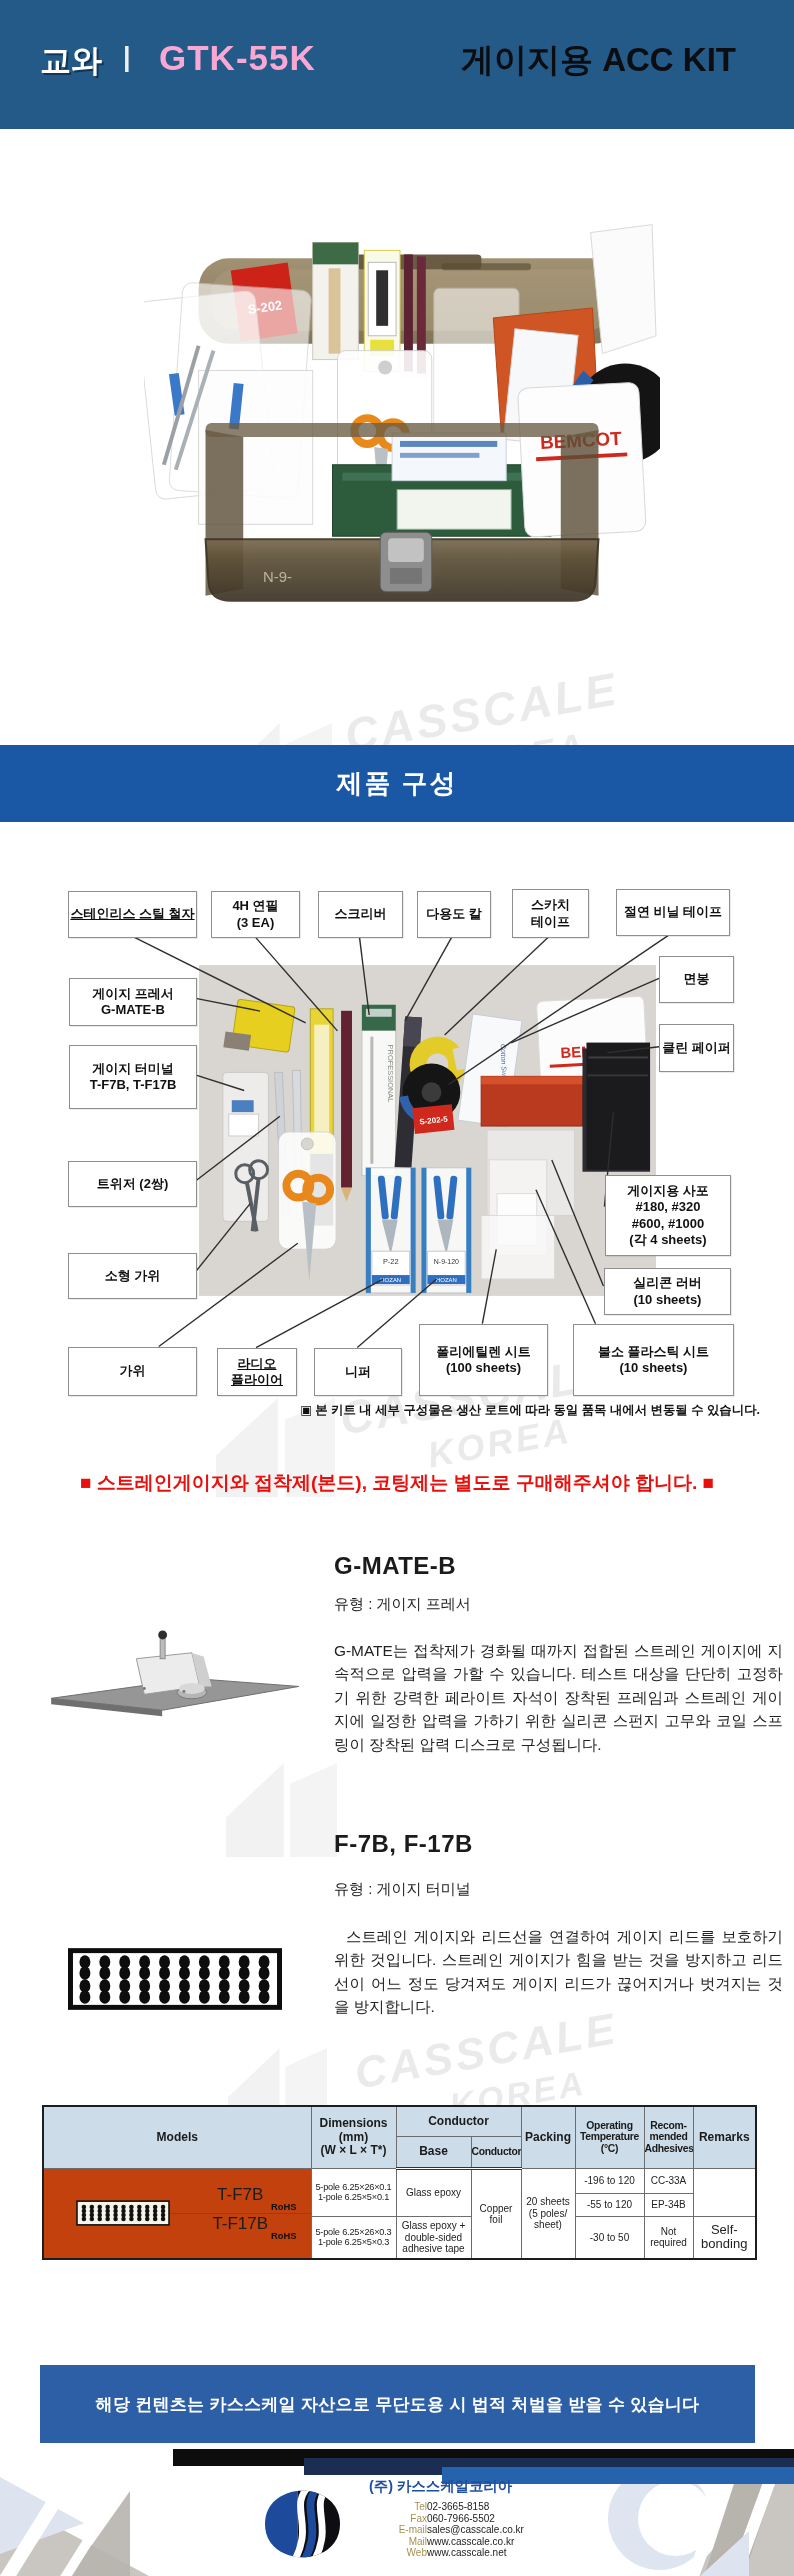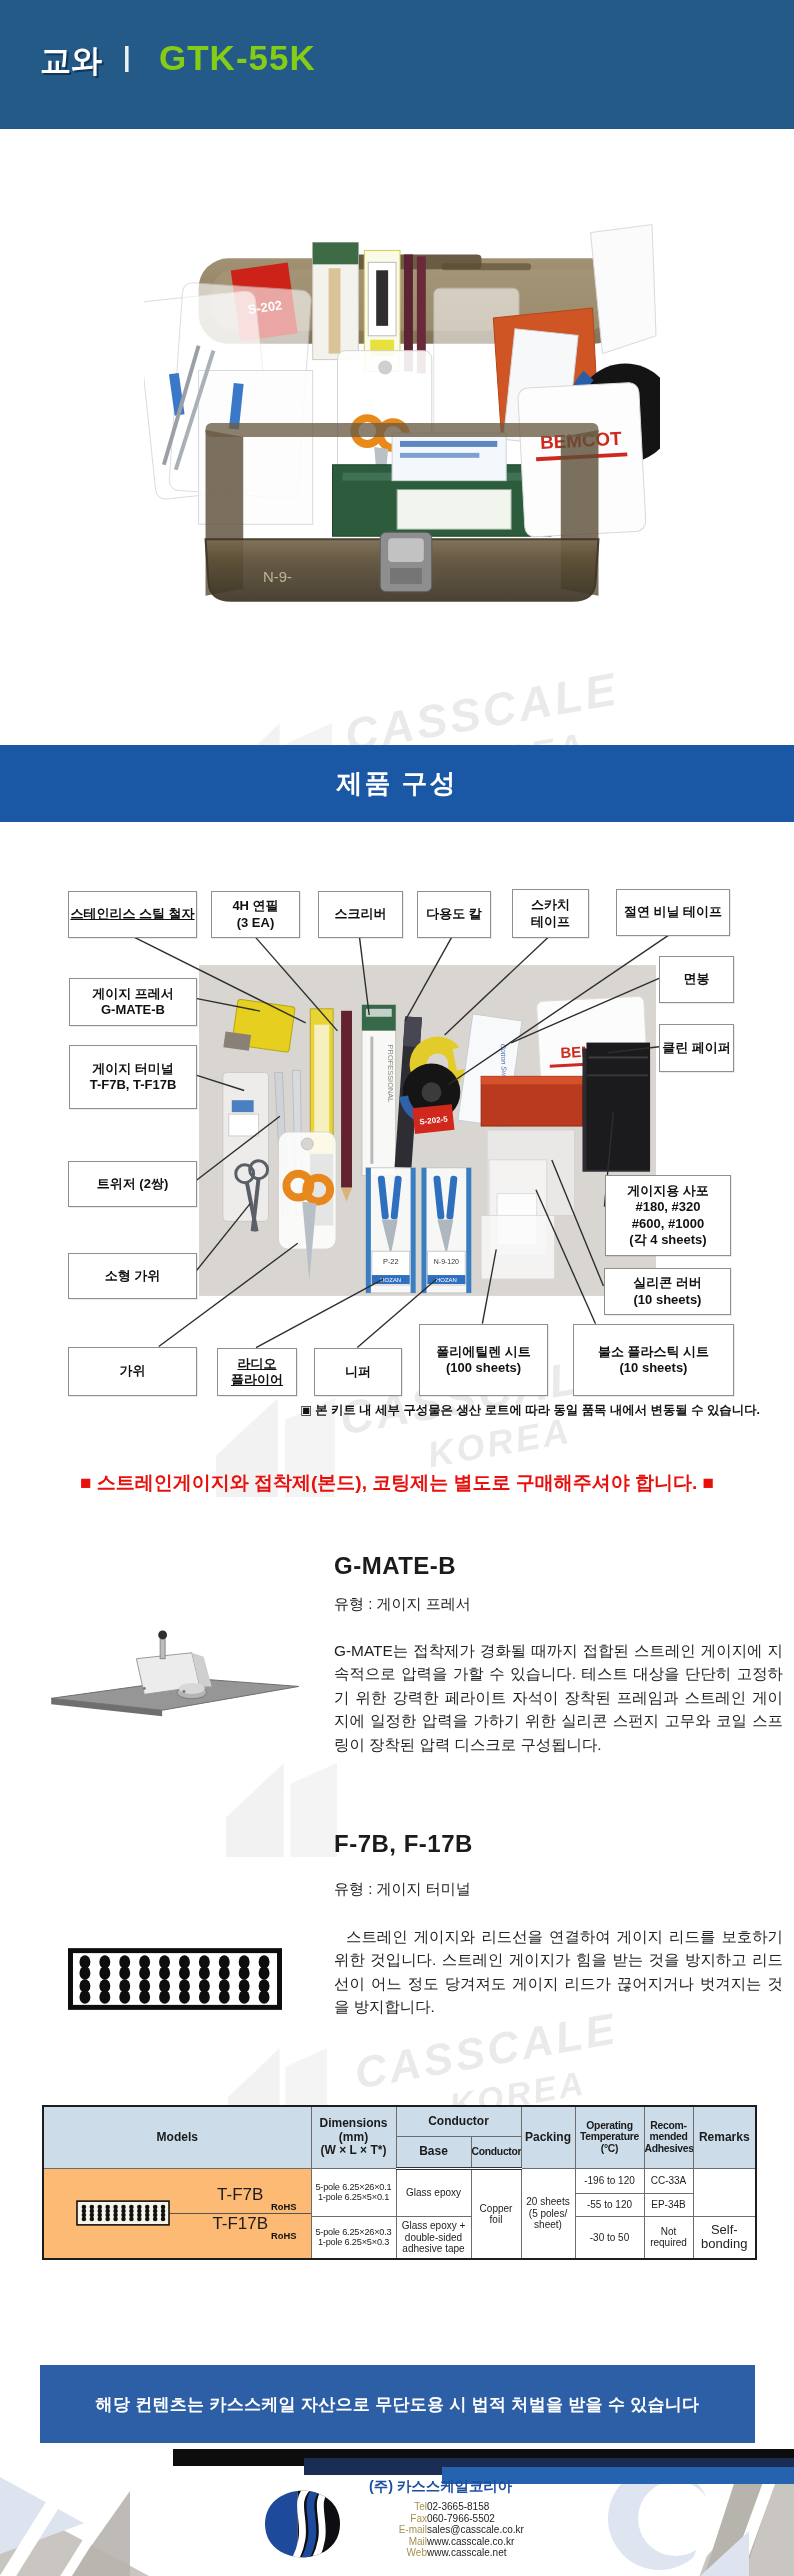--- a/index.html
+++ b/index.html
@@ -5,21 +5,21 @@
   html,body{margin:0;padding:0;}
   body{width:794px;height:2576px;position:relative;background:#fff;overflow:hidden;
        font-family:"Liberation Sans","DejaVu Sans",sans-serif;color:#222;}
   .abs{position:absolute;}
   
   .hdr{left:0;top:0;width:794px;height:129px;background:#235a87;z-index:5;}
   .hdr span{position:absolute;}
   .h-brand{left:40px;top:40px;font-size:31px;font-weight:bold;color:#fff;
            text-shadow:2px 2px 0 rgba(8,24,44,.55);}
   .h-div{left:123px;top:42px;font-size:27px;color:#ecf1f6;font-weight:600;}
-  .h-model{left:159px;top:38px;font-size:35px;font-weight:bold;color:#84cc16;letter-spacing:1px;}
+  .h-model{left:159px;top:38px;font-size:35px;font-weight:bold;color:#f9a8d4;letter-spacing:1px;}
   .h-title{right:58px;top:38px;font-size:33px;font-weight:bold;color:#0c0d10;}
   
   .sectionbar{left:0;top:745px;width:794px;height:77px;background:#1a57a5;z-index:5;
               display:flex;align-items:center;justify-content:center;}
   .sectionbar span{color:#fff;font-size:26px;font-weight:bold;letter-spacing:2px;}
   
   .wm{position:absolute;font-weight:bold;color:#9a9a9a;opacity:.20;font-style:italic;
       transform:rotate(-10deg);letter-spacing:3px;z-index:1;white-space:nowrap;}
   .wmlogo{position:absolute;opacity:.55;z-index:1;}
   .wmlogo i{position:absolute;inset:0;display:block;}
@@ -45,21 +45,21 @@
   
   .spec{border-collapse:collapse;table-layout:fixed;width:712px;background:#fff;
         border:2px solid #1d1d1d;z-index:4;position:relative;}
   .spec th,.spec td{border:1px solid #6d6d6d;text-align:center;vertical-align:middle;
         padding:0;white-space:pre-line;line-height:1.12;overflow:hidden;}
   .spec th{background:#ccdde9;font-size:12px;font-weight:bold;color:#1a1a1a;}
   .spec th.small-h{font-size:10.4px;letter-spacing:-0.3px;}
   .spec td{font-size:10px;color:#222;}
   .spec td.dims{font-size:9.2px;letter-spacing:-0.2px;}
   .spec tr.hdr-bottom th{border-bottom:3px double #333;}
-  .models-cell{background:#fdba74;}
+  .models-cell{background:#c2410c;}
   .mflex{display:flex;align-items:center;height:100%;}
   .mflex svg{margin-left:32px;flex:none;}
   .mnames{flex:1;display:flex;flex-direction:column;align-self:stretch;}
   .mrow{flex:1;display:flex;flex-direction:column;align-items:center;justify-content:center;}
   .mrow.second{border-top:1px solid #555;}
   .mname{font-size:17px;color:#1d1d1d;}
   .rohs{font-size:9.4px;font-weight:bold;color:#111;align-self:flex-end;margin-right:14px;margin-top:-2px;}
   
   .legalbar{left:40px;top:2365px;width:715px;height:78px;background:#2d5fa7;z-index:5;
             display:flex;align-items:center;justify-content:center;}
@@ -73,20 +73,21 @@
   .c-val{color:#1c1c1c;}
   .deco i{position:absolute;display:block;}
 </style>
 </head>
 <body>
 
 <header class="abs hdr">
   <span class="h-brand">교와</span>
   <span class="h-div">|</span>
   <span class="h-model">GTK-55K</span>
+  <span class="h-title">게이지용 ACC KIT</span>
 </header>
 
 <span class="wm" style="left:343px;top:685px;font-size:46px;">CASSCALE</span>
 <span class="wm" style="left:442px;top:737px;font-size:36px;">KOREA</span>
 <div class="wmlogo" style="left:223px;top:723px;width:109px;height:94px;">
     <i class="a"></i>
     <i class="b"></i>
   </div>
 
 <span class="wm" style="left:338px;top:1368px;font-size:46px;">CASSCALE</span>

